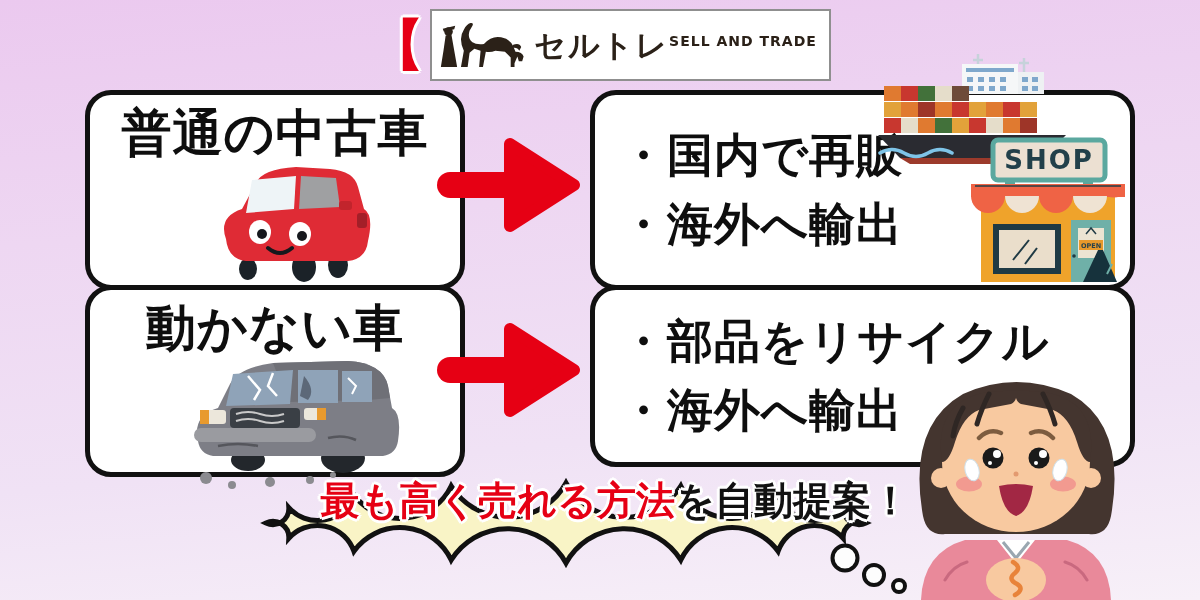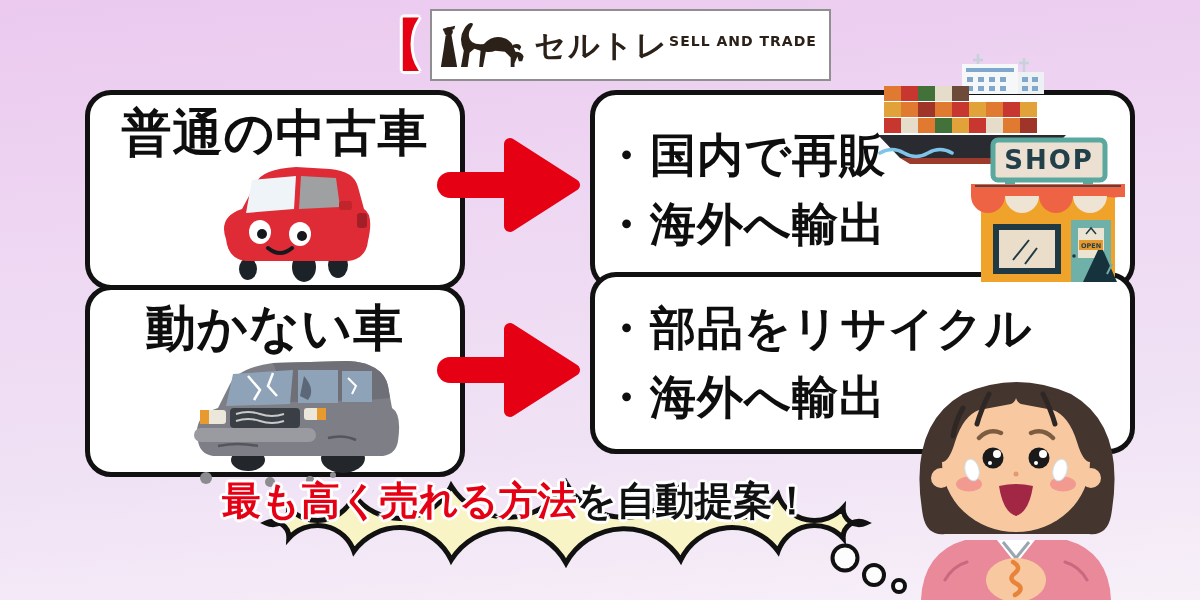--- a/index.html
+++ b/index.html
@@ -18,24 +18,24 @@
   .logo-box{display:flex;align-items:center;gap:8px;background:#fff;
     border:2px solid #8f8f8f;padding:3px 12px 3px 6px;height:62px;}
   .logo-text{display:flex;justify-content:center;line-height:1;}
   .logo-brand{font-size:31px;font-weight:900;color:#2b2118;letter-spacing:2px;}
   .logo-sub{font-size:14px;font-weight:800;color:#2b2118;letter-spacing:1px;margin-top:4px;}
   
   .flowbox{position:absolute;background:#fff;border:5px solid #111;border-radius:26px;}
   .box-label{font-size:50px;font-weight:900;color:#0e0e0e;text-align:center;
     margin-top:10px;letter-spacing:1px;line-height:1.15;}
   .bullets{display:flex;flex-direction:column;justify-content:center;height:100%;
-    padding-left:8px;gap:18px;}
+    padding-left:25px;gap:18px;}
   .bullet-line{font-size:46px;font-weight:900;color:#0e0e0e;line-height:1.1;letter-spacing:1px;}
   
-  .bubble-text{position:absolute;left:0;right:0;text-align:left;
+  .bubble-text{position:absolute;left:0;right:0;text-align:right;
     font-weight:900;font-size:39px;line-height:1;white-space:nowrap;
     text-shadow:3px 0 0 #fff,-3px 0 0 #fff,0 3px 0 #fff,0 -3px 0 #fff,
       2px 2px 0 #fff,-2px 2px 0 #fff,2px -2px 0 #fff,-2px -2px 0 #fff;}
   .seg-red{color:#e60014;}
   .seg-black{color:#111;}
 </style>
 </head>
 <body>
 
 <div class="page">
@@ -108,21 +108,21 @@
     </svg>
   </div>
 
   <div class="flowbox" style="left:590px;top:90px;width:535px;height:190px;">
     <div class="bullets">
       <div class="bullet-line">・国内で再販</div>
       <div class="bullet-line">・海外へ輸出</div>
     </div>
   </div>
 
-  <div class="flowbox" style="left:590px;top:272px;width:535px;height:172px;">
+  <div class="flowbox" style="left:590px;top:285px;width:535px;height:172px;">
     <div class="bullets">
       <div class="bullet-line">・部品をリサイクル</div>
       <div class="bullet-line">・海外へ輸出</div>
     </div>
   </div>
 
   <svg class="abs" style="left:878px;top:50px;" width="192" height="120" viewBox="0 0 192 120">
     <path d="M100 4 V30 M95 10 H105 M146 8 V30 M141 13 H151" stroke="#c6d2da" stroke-width="2.5" fill="none"></path>
     <rect x="84" y="14" width="56" height="30" fill="#f5f7f8"></rect>
     <rect x="140" y="22" width="26" height="22" fill="#eef1f3"></rect>

